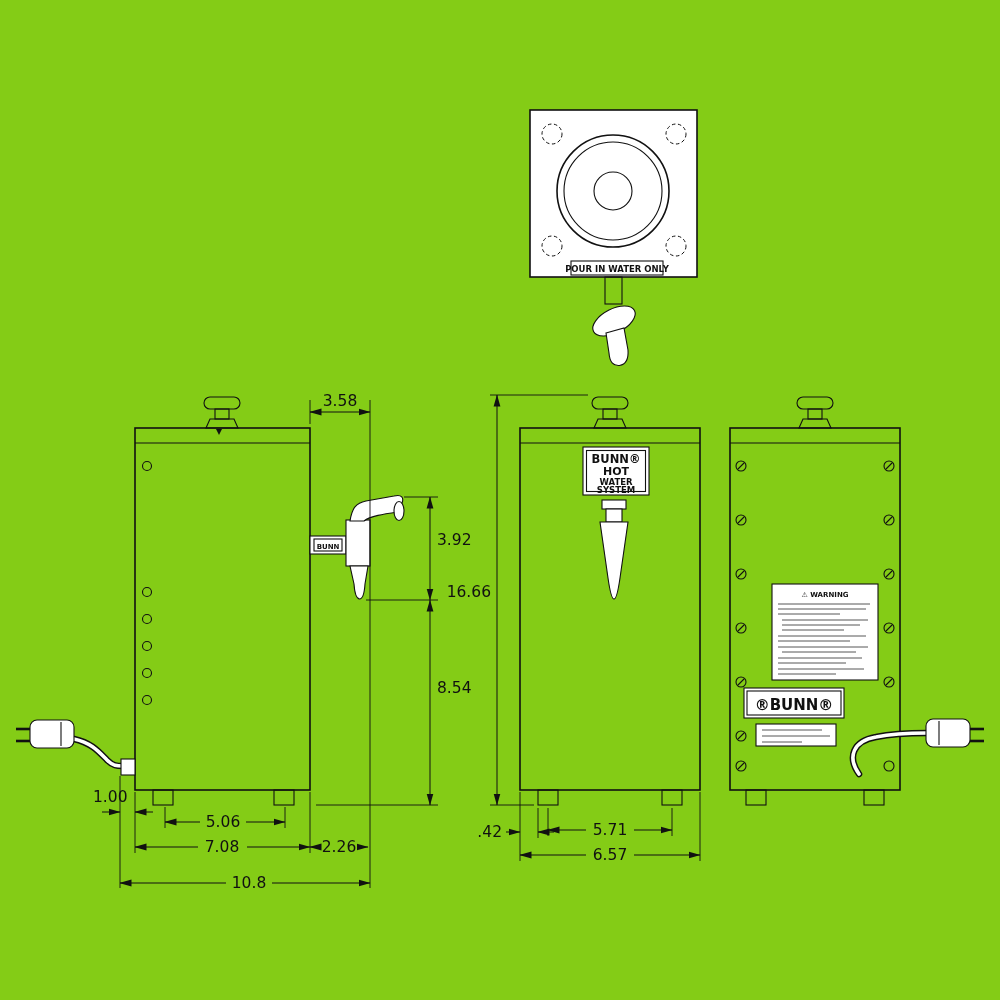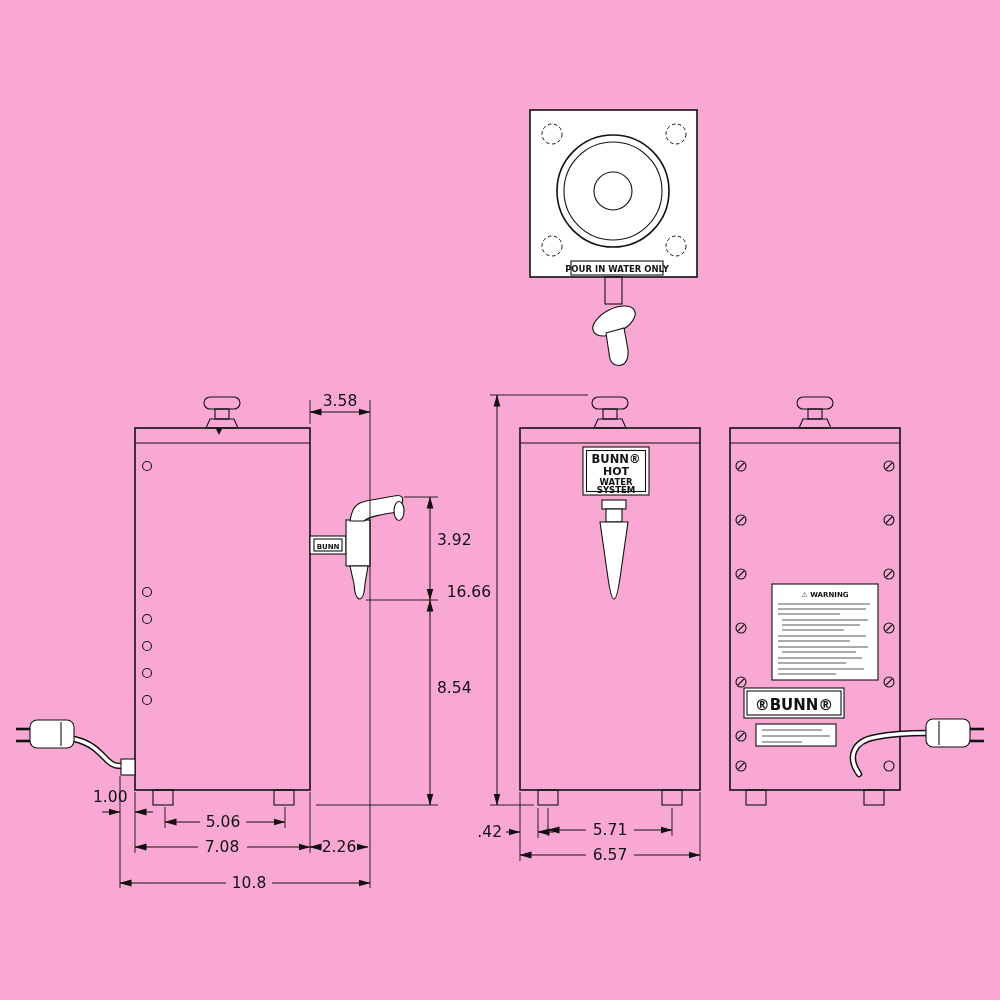--- a/index.html
+++ b/index.html
@@ -1,16 +1,16 @@
 <!DOCTYPE html>
 <html><head>
 <meta charset="utf-8">
 <style>
   html,body { margin:0; padding:0; background:#fff; }
-  .page { width:1000px; height:1000px; background:#f9a8d4; position:relative; overflow:hidden; }
+  .page { width:1000px; height:1000px; background:#84cc16; position:relative; overflow:hidden; }
   svg text { fill:#111; font-family:"DejaVu Sans", sans-serif; }
   .ol  { fill:none; stroke:#111; stroke-width:1.6; }
   .ol2 { fill:none; stroke:#111; stroke-width:1.1; }
   .fw  { fill:#fff; stroke:#111; stroke-width:1.1; }
   .fwB { fill:#fff; stroke:#111; stroke-width:1.6; }
   .ph  { fill:none; stroke:#111; stroke-width:1; stroke-dasharray:3.5 2.6; }
   .ext { stroke:#111; stroke-width:0.9; fill:none; }
   .dim { stroke:#111; stroke-width:1; fill:none; }
   .dimtext { font-size:15.5px; }
   .tinyline { stroke:#444; stroke-width:0.9; }

